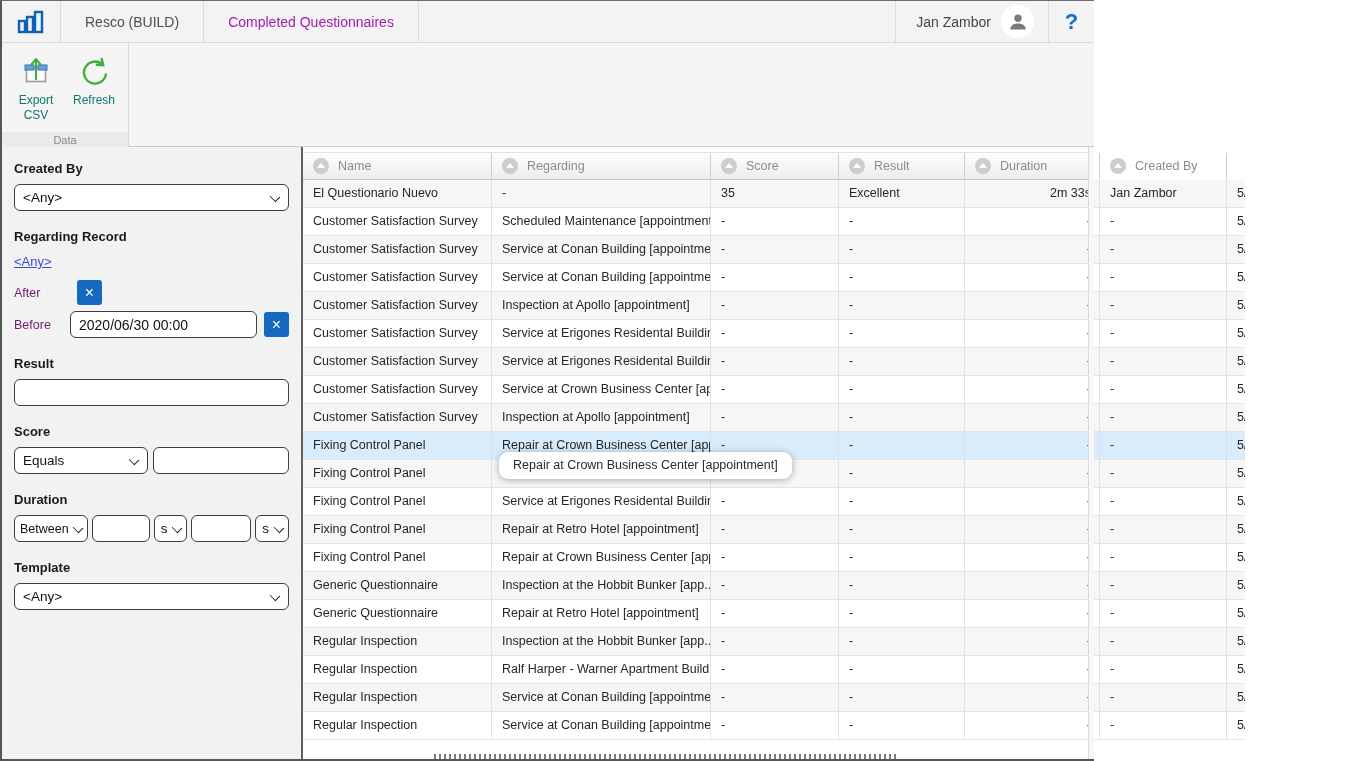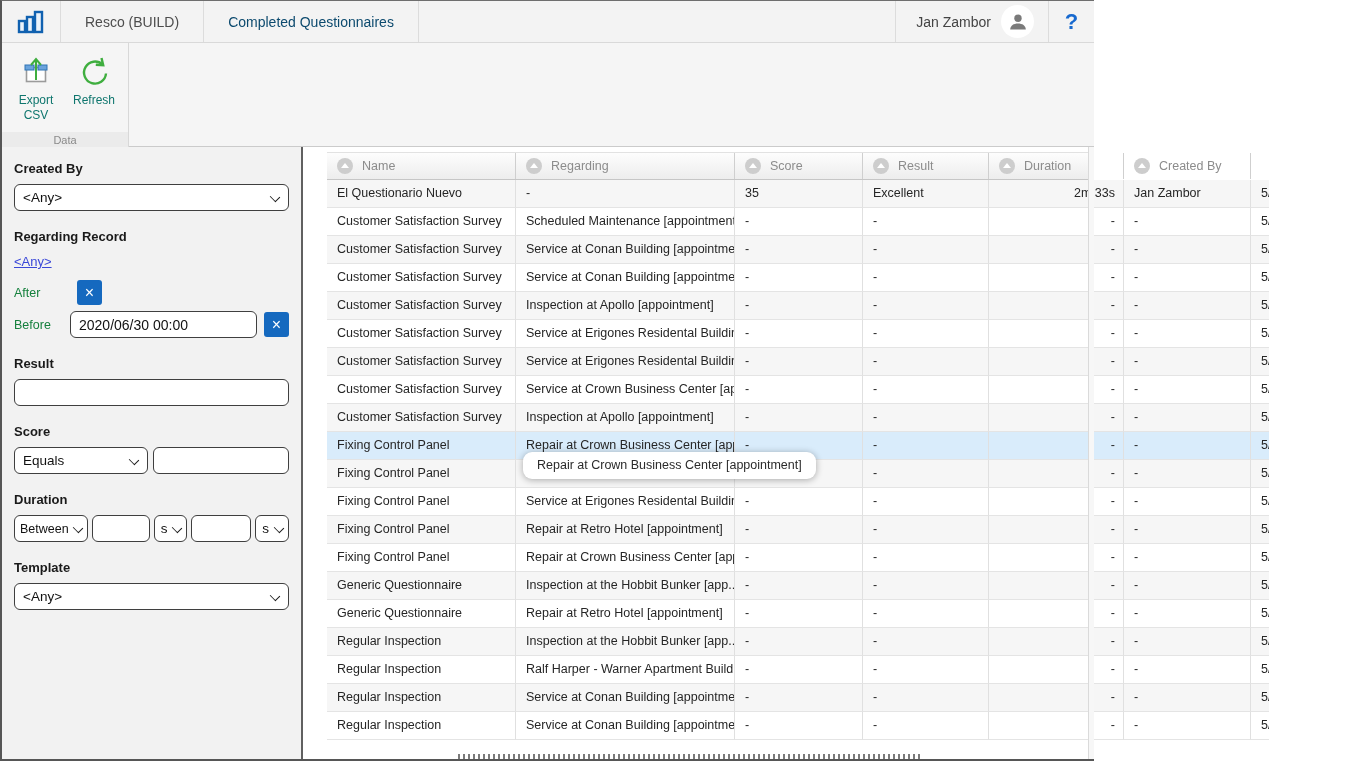--- a/index.html
+++ b/index.html
@@ -8,21 +8,21 @@
   #app {
     position:relative; width:1094px; height:761px;
     border-left:2px solid #565656; border-bottom:2px solid #565656; border-top:1px solid #6e6e6e;
     display:flex; flex-direction:column; background:#fff;
   }
 
   
   .topbar { height:42px; background:#f3f3f3; border-bottom:1px solid #d9d9d9; display:flex; align-items:stretch; flex:0 0 auto; }
   .logo-cell { width:59px; display:flex; align-items:center; justify-content:center; border-right:1px solid #dcdcdc; cursor:pointer; }
   .tab { display:flex; align-items:center; padding:0 24px; font-size:14px; color:#4d4d4d; border-right:1px solid #dcdcdc; cursor:pointer; }
-  .tab.active { color:#0c4a6e;text-align:center; }
+  .tab.active { color:#a21caf;text-align:center; }
   .topbar-spacer { flex:1; }
   .user-cell { display:flex; align-items:center; gap:10px; padding:0 14px 0 20px; border-left:1px solid #dcdcdc; cursor:pointer; }
   .user-name { font-size:14px; color:#444; }
   .avatar { width:33px; height:33px; border-radius:50%; background:#fff; display:flex; align-items:center; justify-content:center; }
   .help-cell { width:46px; display:flex; align-items:center; justify-content:center; border-left:1px solid #dcdcdc; cursor:pointer; }
   .help-q { color:#1769cf; font-size:22px; font-weight:bold; }
 
   
   .ribbon { height:104px; background:#f5f5f5; border-bottom:1px solid #cbcbcb; position:relative; flex:0 0 auto; }
   .ribbon-group { position:absolute; left:0; top:0; width:127px; height:104px; border-right:1px solid #d8d8d8; }
@@ -44,28 +44,28 @@
   .ctl { height:27px; border:1.4px solid #3f3f3f; border-radius:6px; background:#fff; font-family:"Liberation Sans",sans-serif; font-size:13.5px; color:#111; padding:0 8px; outline:none; }
   input.ctl { width:100%; }
   .sel { position:relative; display:flex; align-items:center; cursor:pointer; padding-right:24px; }
   .sel .selval { white-space:nowrap; overflow:hidden; }
   .chev { position:absolute; right:9px; top:8px; width:8px; height:8px; border-right:1.8px solid #1a1a1a; border-bottom:1.8px solid #1a1a1a; transform:rotate(45deg) scale(1,.85); }
   .sel.small { padding-right:18px; }
   .sel.small .chev { right:5px; }
   .full { width:100%; }
   .link { display:inline-block; font-size:13px; color:#3b48d8; text-decoration:underline; cursor:pointer; }
   .daterow { display:flex; align-items:center; }
-  .daterow .dlabel { width:56px; font-size:12.5px; color:#15803d; }
+  .daterow .dlabel { width:56px; font-size:12.5px; color:#701a75; }
   .daterow input { flex:1; font-size:14px; }
   .xbtn { width:25px; height:25px; margin-left:7px; border:none; border-radius:3px; background:#1569bf; color:#fff; font-size:16px; line-height:23px; text-align:center; cursor:pointer; flex:0 0 25px; font-family:"Liberation Sans",sans-serif; }
   .pairrow { display:flex; gap:5px; }
   .durrow { display:flex; gap:4px; }
 
   
-  .tablewrap { flex:1; position:relative; background:#fff; padding:5px 6px 0 0; min-width:0;margin-left:24px; }
+  .tablewrap { flex:1; position:relative; background:#fff; padding:5px 6px 0 0; min-width:0; }
   .grid { display:grid; grid-template-columns:189px 219px 128px 126px 135px 127px 1fr; }
   .ghead { background:linear-gradient(#fdfdfd,#ededed); border-bottom:1px solid #c6c6c6; border-top:1px solid #e2e2e2; }
   .hcell { height:26px; display:flex; align-items:center; gap:9px; padding-left:10px; font-size:12.5px; color:#8c8c8c; border-right:1px solid #cfcfcf; cursor:pointer; white-space:nowrap; overflow:hidden; }
   .hcell:last-child { border-right:none; }
   .hcell.sorted { color:#1374d2; }
   .sic { width:16px; height:16px; border-radius:50%; background:#cdcdcd; flex:0 0 16px; display:flex; align-items:center; justify-content:center; }
   .sic::after { content:""; border-left:4px solid transparent; border-right:4px solid transparent; }
   .sic.up::after { border-bottom:5px solid #fff; margin-top:-1px; }
   .sic.down { background:#1374d2; }
   .sic.down::after { border-top:5px solid #fff; margin-top:1px; }

